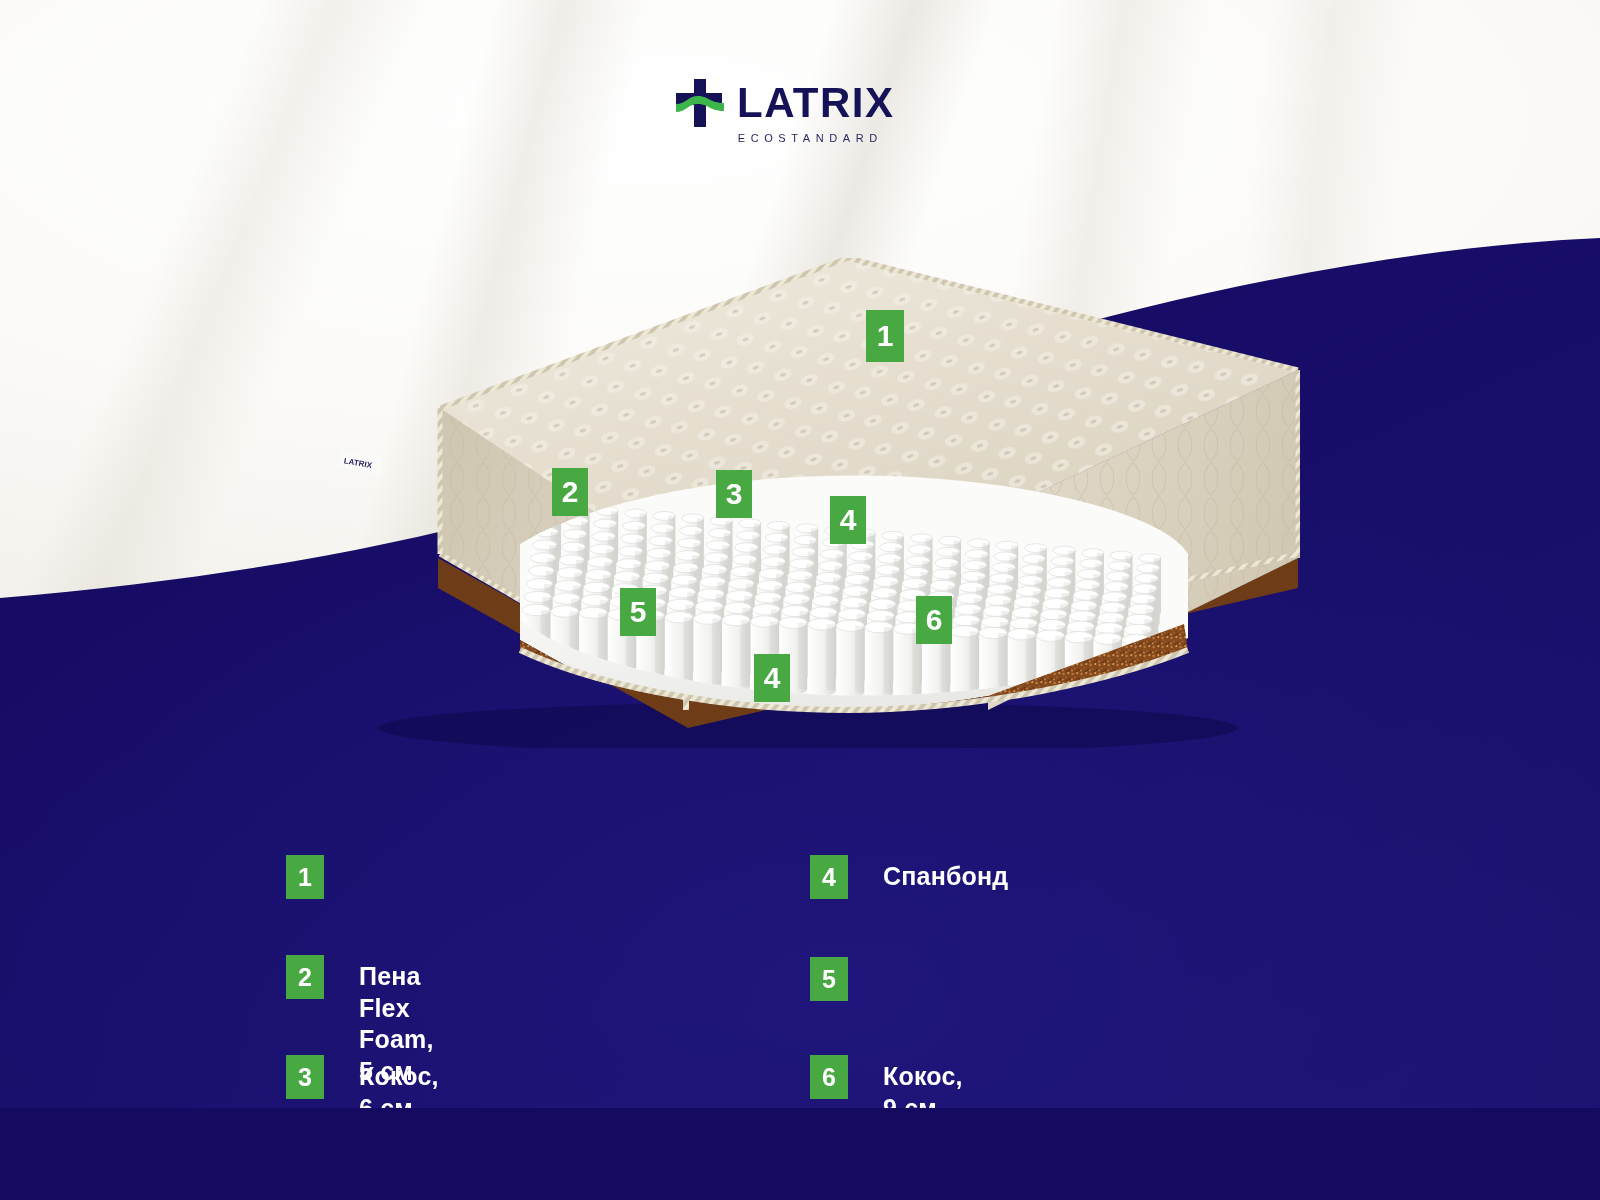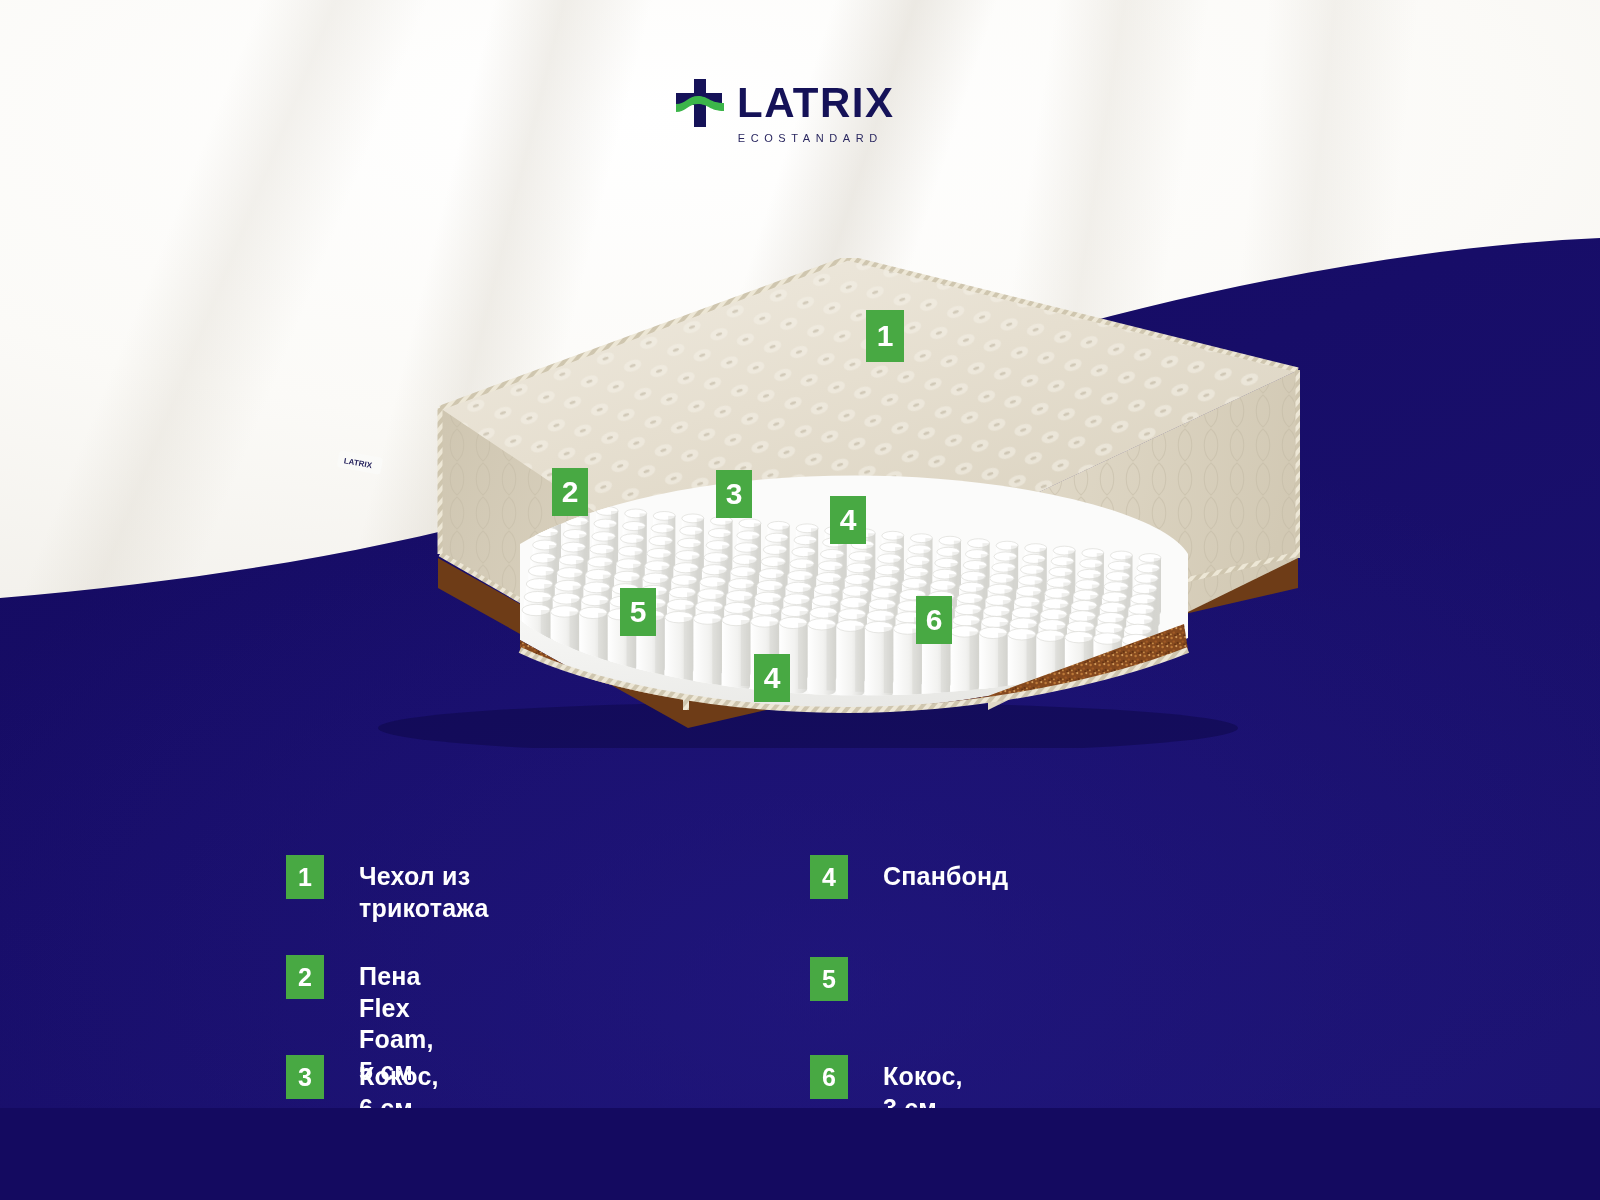--- a/index.html
+++ b/index.html
@@ -1275,21 +1275,20 @@
     <div class="cb" style="left:542px; top:238px; width:36px; height:48px;">4</div>
     <div class="cb" style="left:332px; top:330px; width:36px; height:48px;">5</div>
     <div class="cb" style="left:628px; top:338px; width:36px; height:48px;">6</div>
     <div class="cb" style="left:466px; top:396px; width:36px; height:48px;">4</div>
   </div>
 
   <div id="legend">
     <div class="lg-col left">
       <div class="lg-row" style="top:0px;">
         <div class="lg-badge">1</div>
-        <div class="lg-text">Чехол из трикотажа</div>
       </div>
       <div class="lg-row" style="top:100px;">
         <div class="lg-badge">2</div>
         <div class="lg-text">Пена Flex Foam, 5 см</div>
       </div>
       <div class="lg-row" style="top:200px;">
         <div class="lg-badge">3</div>
         <div class="lg-text">Кокос, 6 см</div>
       </div>
     </div>
@@ -1297,18 +1296,18 @@
     <div class="lg-col right">
       <div class="lg-row" style="top:0px;">
         <div class="lg-badge">4</div>
         <div class="lg-text">Спанбонд</div>
       </div>
       <div class="lg-row" style="top:92px;">
         <div class="lg-badge" style="margin-top:10px;">5</div>
       </div>
       <div class="lg-row" style="top:200px;">
         <div class="lg-badge">6</div>
-        <div class="lg-text">Кокос, 3 см</div>
+        <div class="lg-text">Кокос, 9 см</div>
       </div>
     </div>
   </div>
 
 </div>
 
 </body></html>

